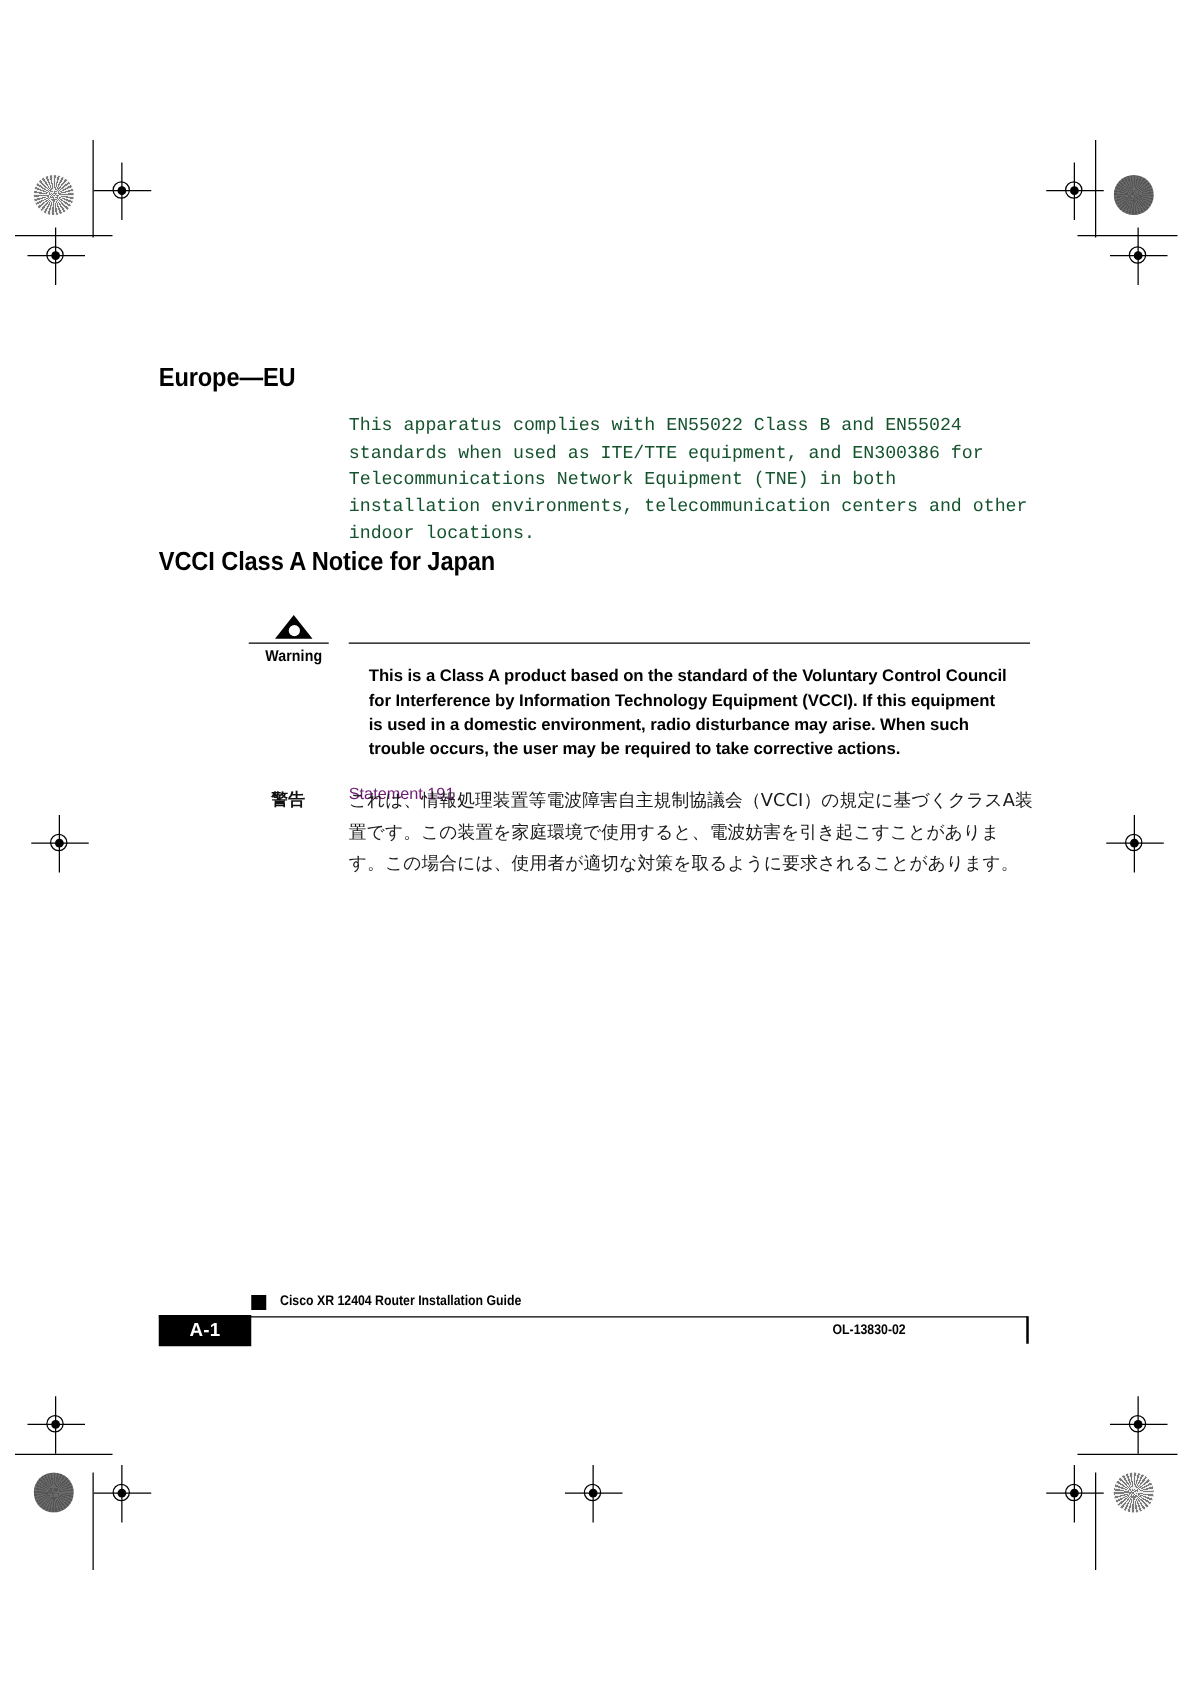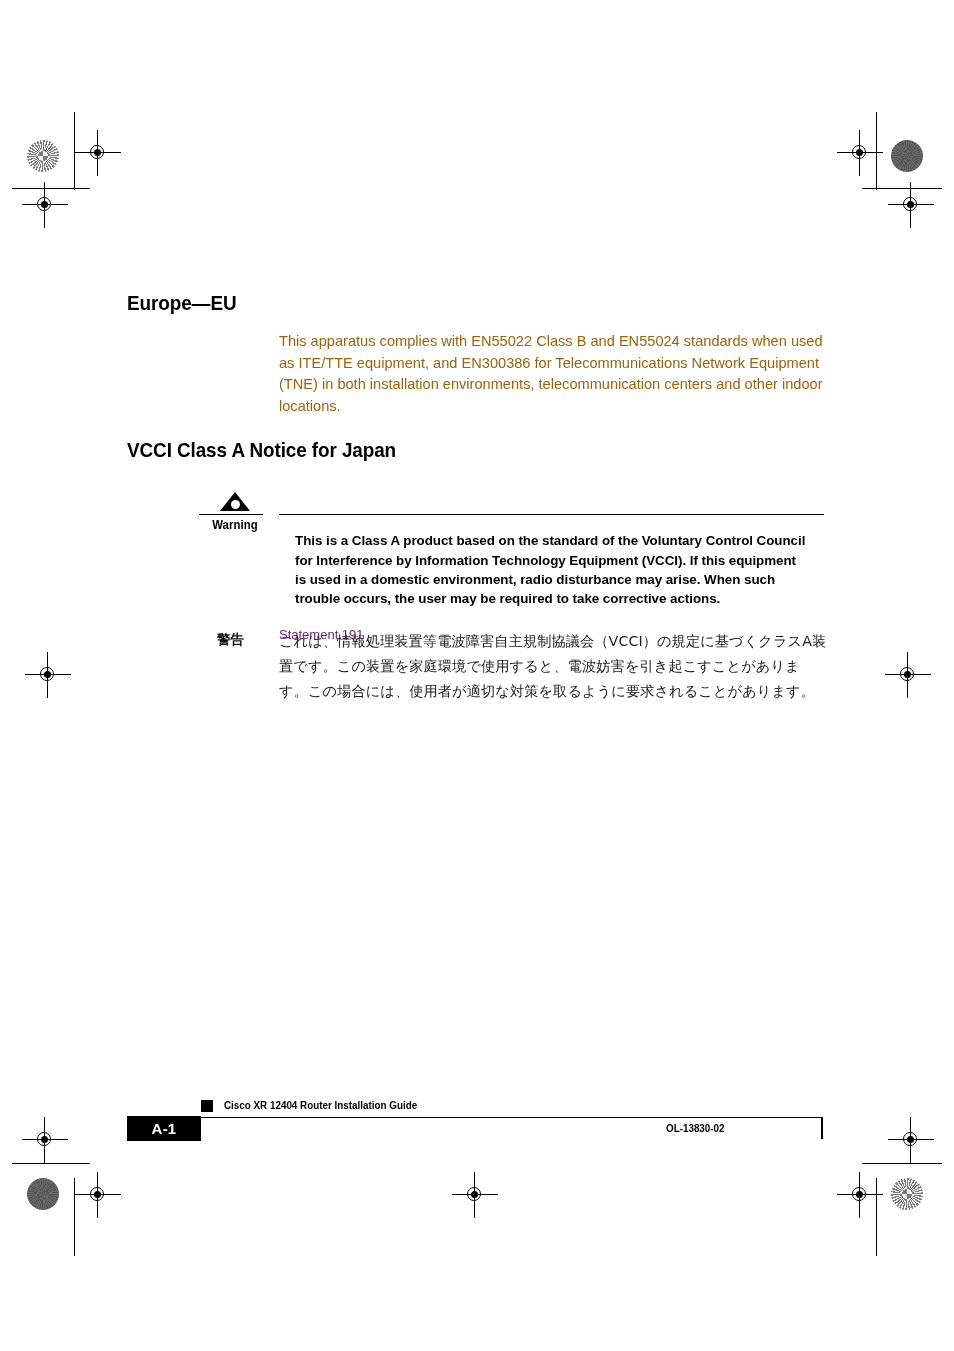--- a/index.html
+++ b/index.html
@@ -163,25 +163,25 @@
   }
   #h-europe { top: 291px; }
   #h-vcci   { top: 438px; }
 
   
   .bodypara {
     position: absolute;
     left: 152px;
     width: 545px;
     margin: 0;
-    font-family: Liberation Sans, sans-serif;
+    font-family: Liberation Mono, monospace;
     font-size: 14.6px;
     line-height: 21.5px;
     text-align: left;
-    color: #a16207;
+    color: #14532d;
   }
   #p-europe { top: 331px; }
 
   
   .warnblock {
     position: absolute;
     left: 0;
     top: 492px;
     width: 695px;
   }
@@ -280,21 +280,21 @@
     line-height: 25px;
     font-family: "DejaVu Sans", sans-serif;
     color: #1a1a1a;
     letter-spacing: 0.1px;
   }
 
   
   .ftr {
     position: absolute;
     left: 0;
-    top: 1100px;
+    top: 1036px;
     width: 604px;
     height: 50px;
     text-decoration: underline;
   }
   .ftr-square {
     position: absolute;
     left: 74px;
     top: 0px;
     width: 12px;
     height: 12px;

